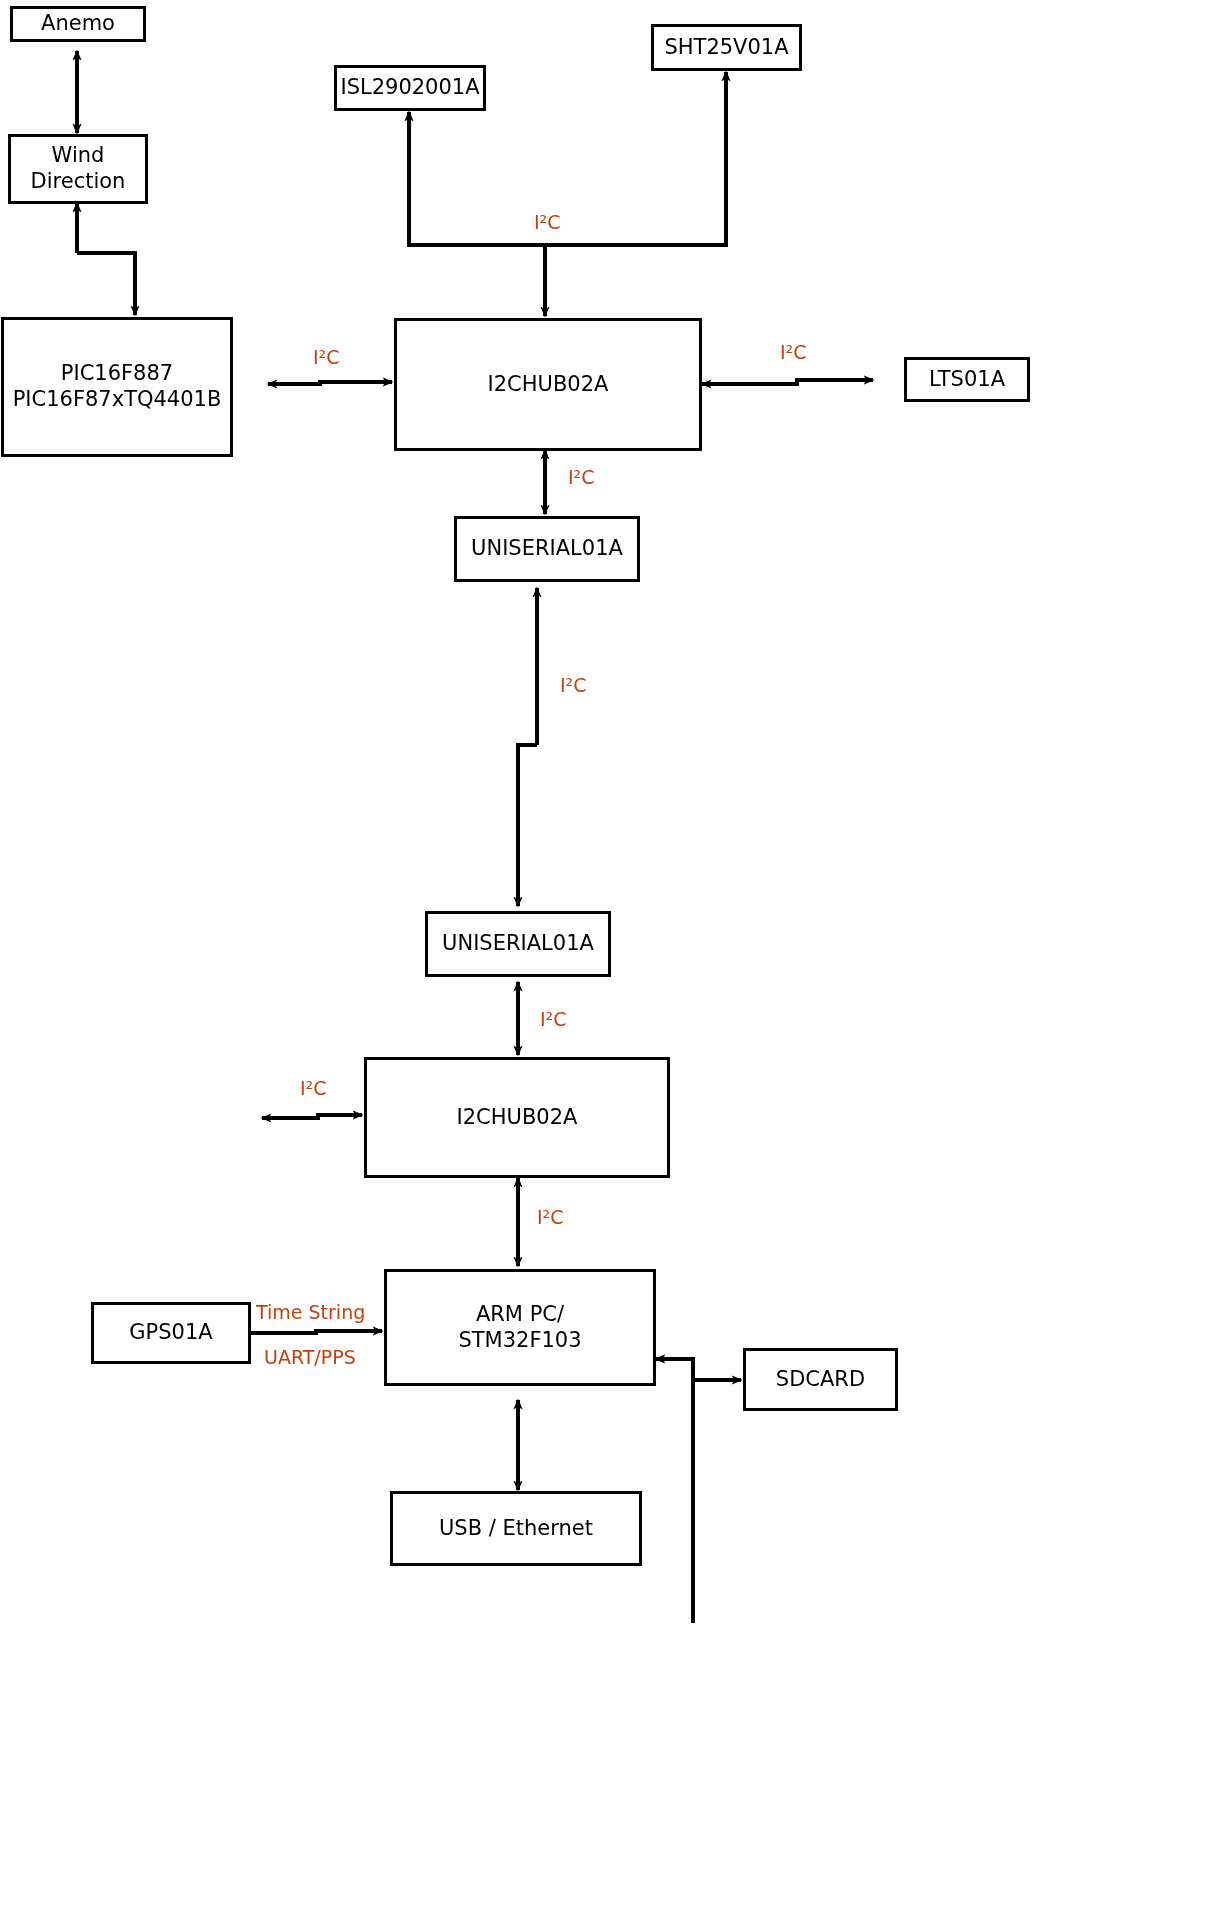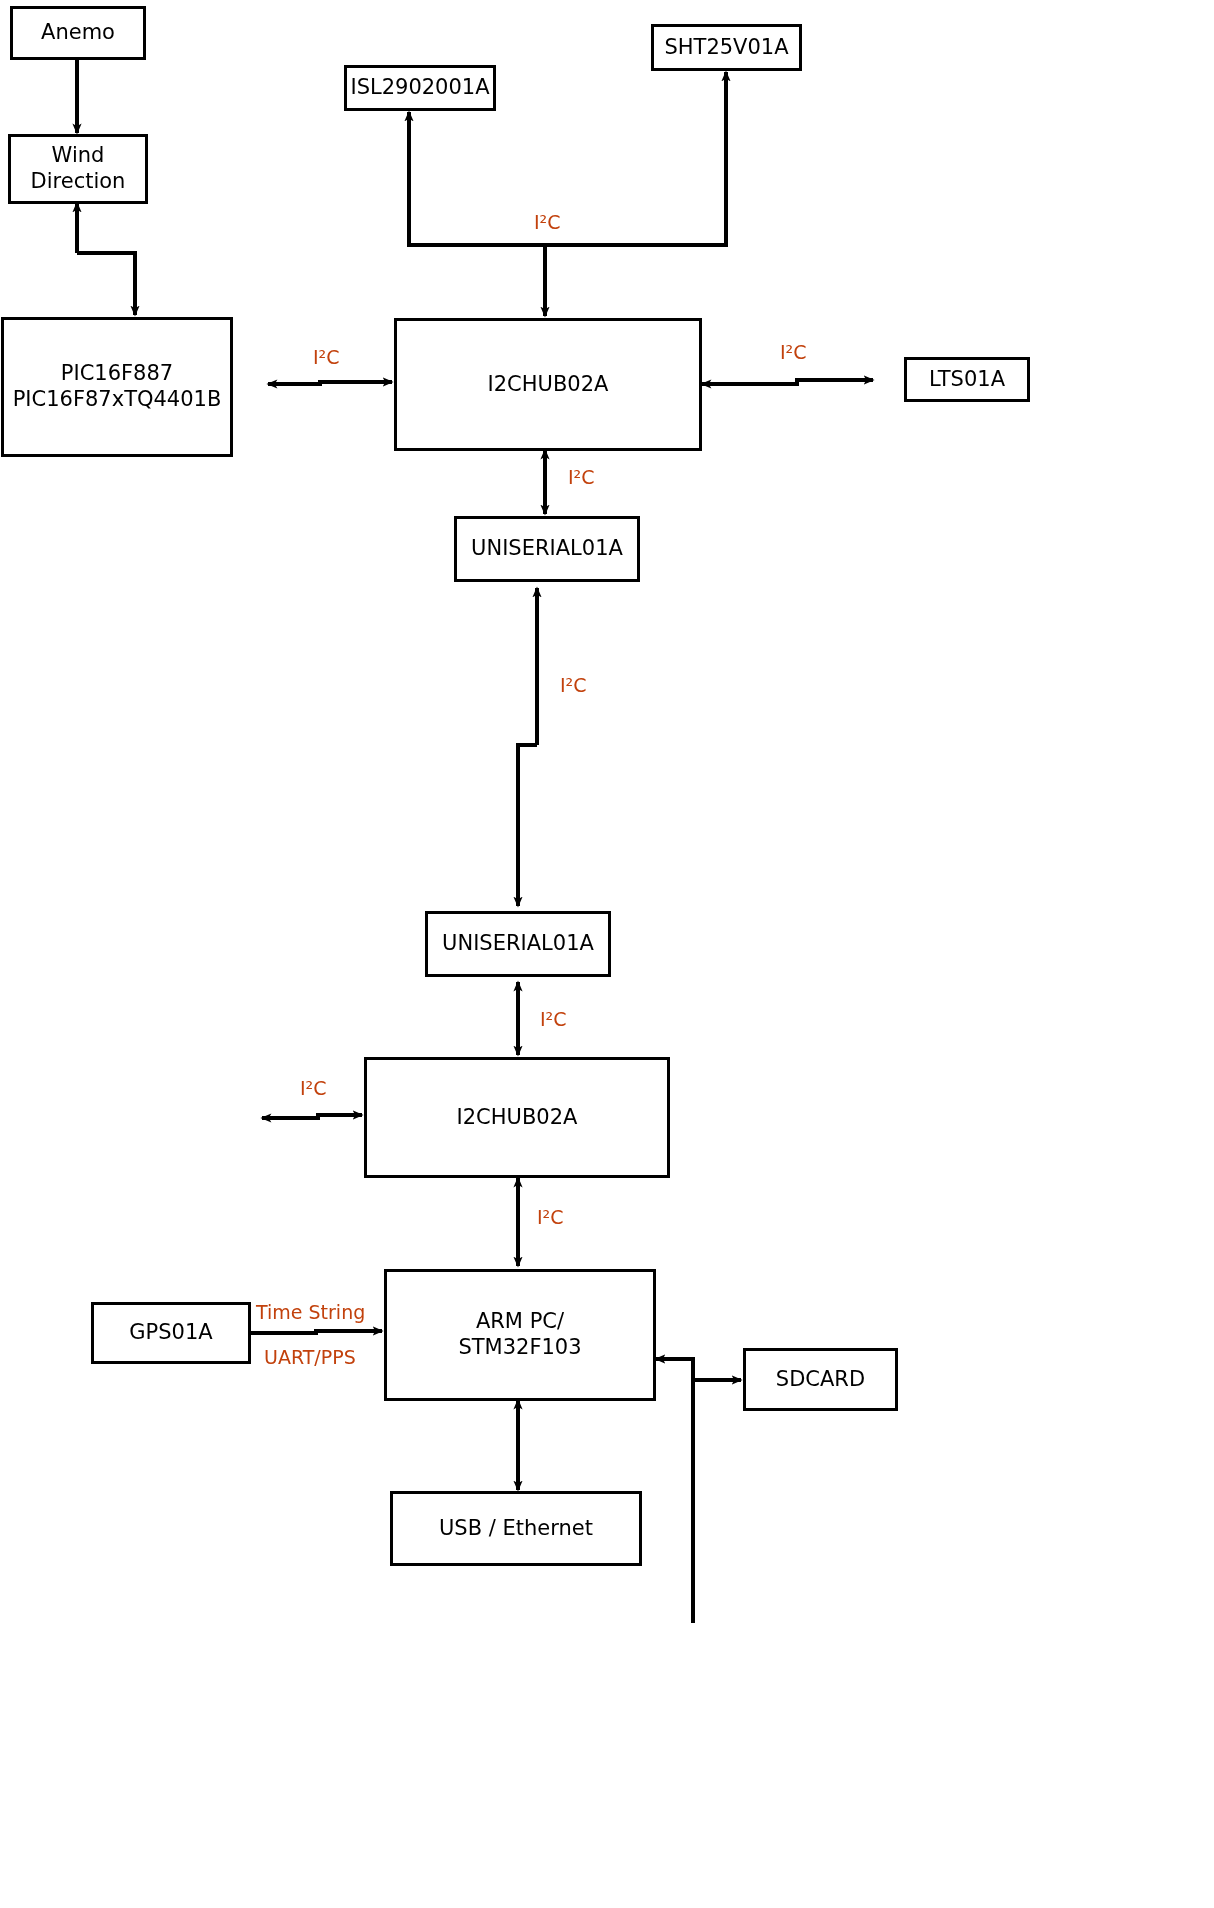--- a/index.html
+++ b/index.html
@@ -94,35 +94,35 @@
 
       <path d="M236,1333 L316,1333 L316,1331 L382,1331" marker-end="url(#arrowEnd)"></path>
 
       <path d="M693,1623 L693,1359 L656,1359" marker-end="url(#arrowEnd)"></path>
       <path d="M693,1623 L693,1380 L741,1380" marker-end="url(#arrowEnd)"></path>
 
       <line x1="518" y1="1400" x2="518" y2="1490" marker-end="url(#arrowEnd)" marker-start="url(#arrowStart)"></line>
     </g>
   </svg>
 
-  <div class="node" style="left:10px; top:6px; width:136px; height:54px;text-align:right;">
+  <div class="node" style="left:10px; top:6px; width:136px; height:36px;text-align:right;">
     <span>Anemo</span>
   </div>
 
   <div class="node" style="left:8px; top:134px; width:140px; height:70px;">
     <span>Wind
 Direction</span>
   </div>
 
   <div class="node" style="left:1px; top:317px; width:232px; height:140px;">
     <span>PIC16F887
 PIC16F87xTQ4401B</span>
   </div>
 
-  <div class="node" style="left:344px; top:65px; width:152px; height:46px;">
+  <div class="node" style="left:334px; top:65px; width:152px; height:46px;">
     <span>ISL2902001A</span>
   </div>
 
   <div class="node" style="left:651px; top:24px; width:151px; height:47px;justify-content:center;">
     <span>SHT25V01A</span>
   </div>
 
   <div class="node" style="left:394px; top:318px; width:308px; height:133px;">
     <span>I2CHUB02A</span>
   </div>
@@ -141,21 +141,21 @@
 
 
   <div class="node" style="left:364px; top:1057px; width:306px; height:121px;">
     <span>I2CHUB02A</span>
   </div>
 
   <div class="node" style="left:91px; top:1302px; width:160px; height:62px;">
     <span>GPS01A</span>
   </div>
 
-  <div class="node" style="left:384px; top:1269px; width:272px; height:132px;">
+  <div class="node" style="left:384px; top:1269px; width:272px; height:117px;">
     <span>ARM PC/
 STM32F103</span>
   </div>
 
   <div class="node" style="left:743px; top:1348px; width:155px; height:63px;">
     <span>SDCARD</span>
   </div>
 
   <div class="node" style="left:390px; top:1491px; width:252px; height:75px;">
     <span>USB / Ethernet</span>

